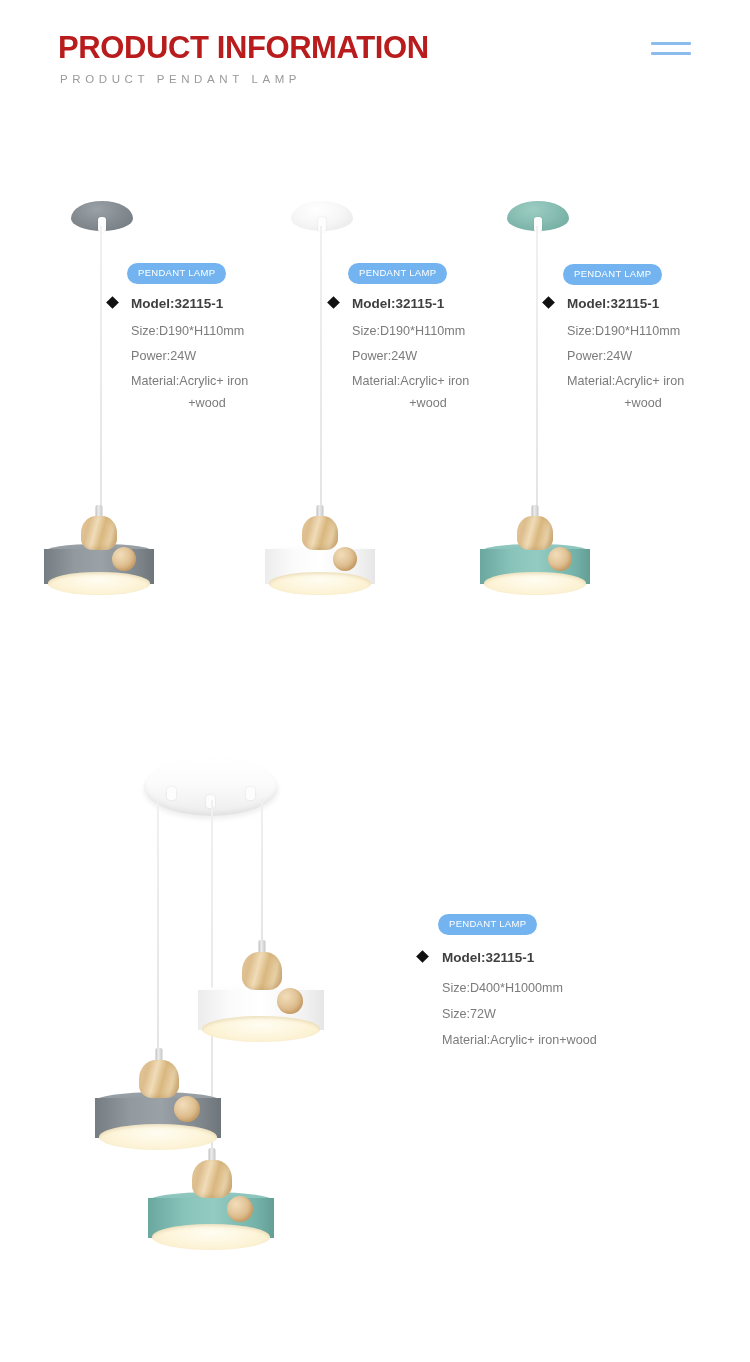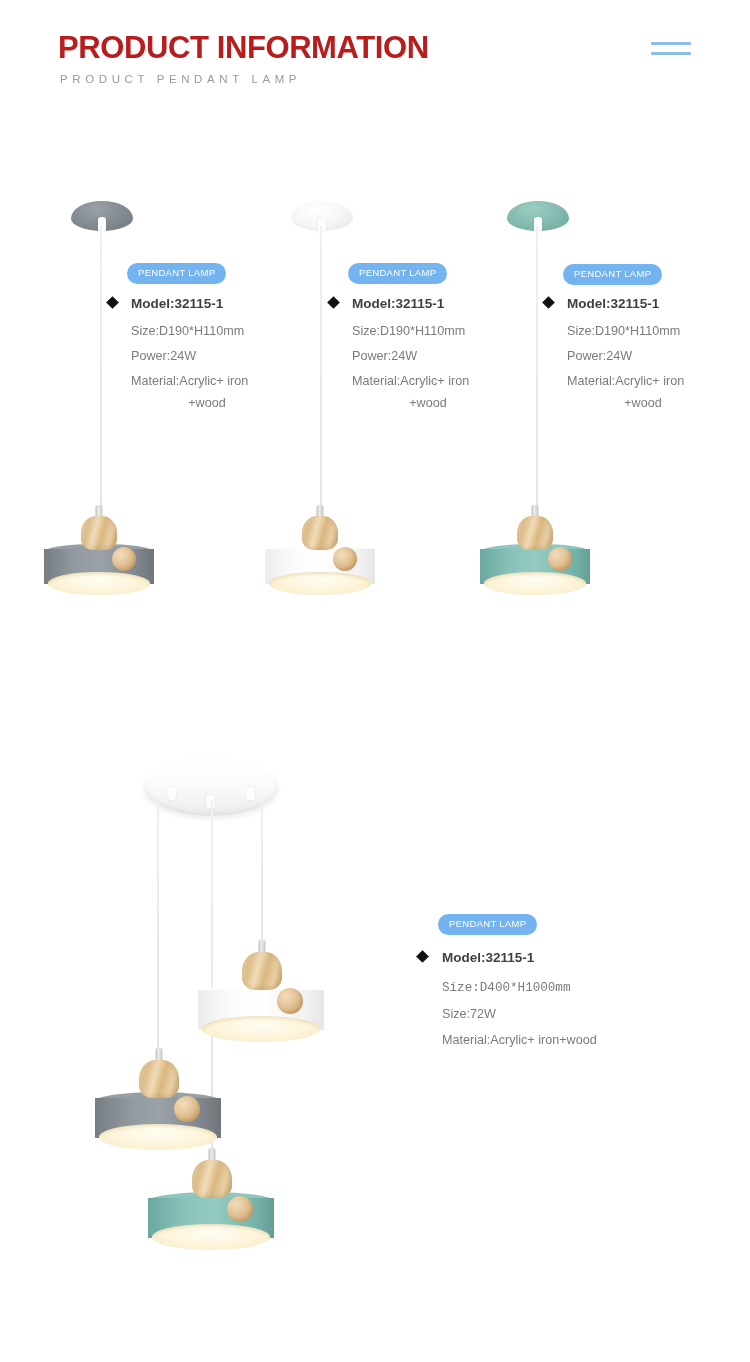--- a/index.html
+++ b/index.html
@@ -264,18 +264,18 @@
         <div class="top-ellipse" style="background:linear-gradient(to bottom,#92c8bf,#7ebdb4);"></div>
         <div class="body" style="background:linear-gradient(to right,#6aa79e 0%,#88c3ba 28%,#93cbc2 52%,#74b2a9 86%,#649e95 100%);"></div>
         <div class="diffuser"></div>
       </div>
       <div class="knob" style="left:79px; top:48px; width:26px; height:26px;"></div>
     </div>
 
     <div class="badge" style="left:438px; top:914px;">PENDANT LAMP</div>
     <div class="diamond" style="left:418px; top:952px;"></div>
     <div class="model" style="left:442px; top:950px;">Model:32115-1</div>
-    <div class="spec" style="left:442px; top:977px;font-family:Liberation Mono, monospace;">Size:D400*H1000mm</div>
+    <div class="spec" style="left:442px; top:977px;">Size:D400*H1000mm</div>
     <div class="spec" style="left:442px; top:1003px;">Size:72W</div>
     <div class="spec" style="left:442px; top:1029px;text-align:center;">Material:Acrylic+ iron+wood</div>
   </div>
 
 </div>
 
 </body></html>

